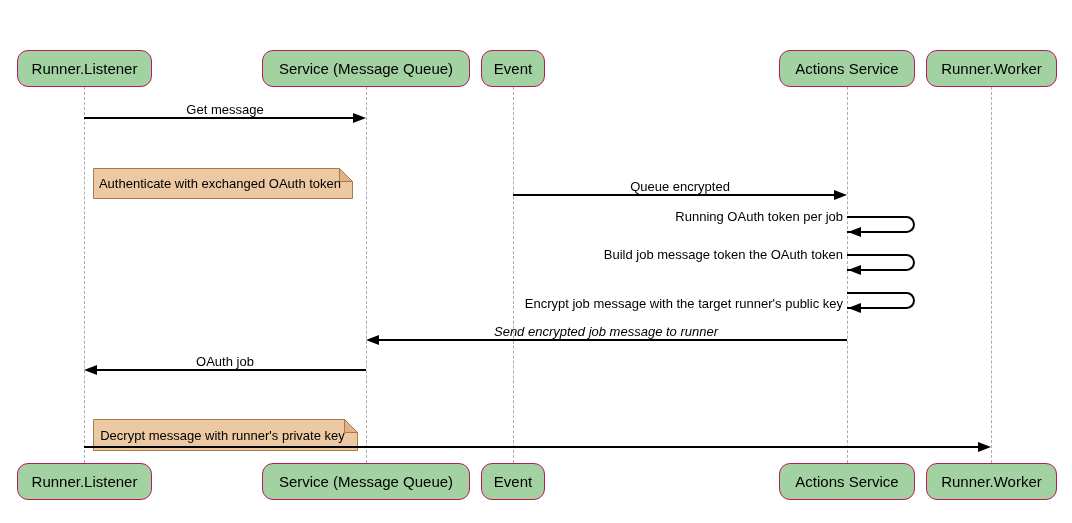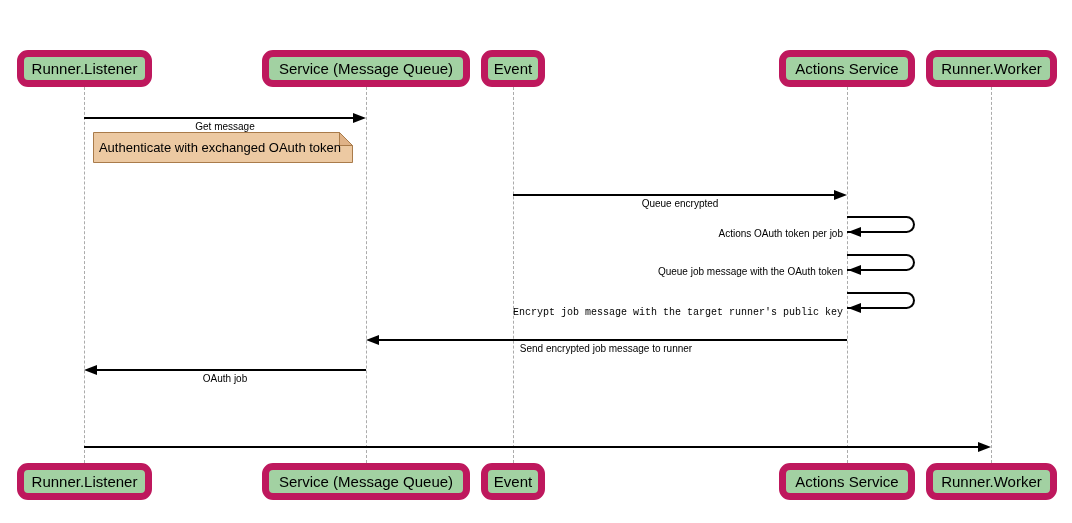--- a/index.html
+++ b/index.html
@@ -3,41 +3,41 @@
 <meta charset="utf-8">
 <style>
   * { margin:0; padding:0; box-sizing:border-box; }
   html,body { background:#fff; }
   body { font-family:"Liberation Sans","DejaVu Sans",sans-serif; color:#000; }
   .canvas { position:relative; width:1072px; height:523px; background:#fff; overflow:hidden; }
 
   .title { position:absolute; top:11px; left:0; width:1072px; text-align:center;
            font-size:16px; font-weight:bold; }
 
-  .box { position:absolute; height:37px; background:#A2D1A2; border:7px solid #be185d;
+  .box { position:absolute; height:37px; background:#A2D1A2; border:1px solid #be185d;
          border-radius:11px; display:flex; align-items:center; justify-content:center;
          font-size:15px; white-space:nowrap; }
 
   .lifeline { position:absolute; top:87px; height:376px; width:0;
               border-left:1px dashed #ABABAB; }
 
   .mline { position:absolute; height:0; border-top:2px solid #000; }
   .head-r { position:absolute; width:0; height:0;
             border-left:13px solid #000; border-top:5px solid transparent; border-bottom:5px solid transparent; }
   .head-l { position:absolute; width:0; height:0;
             border-right:13px solid #000; border-top:5px solid transparent; border-bottom:5px solid transparent; }
 
-  .mlabel { position:absolute; font-size:10px; white-space:nowrap; height:15px; line-height:15px;margin-top:17px; }
+  .mlabel { position:absolute; font-size:13px; white-space:nowrap; height:15px; line-height:15px; }
   .mlabel.centered { transform:translateX(-50%); text-align:center; }
   .mlabel.right { text-align:right; }
 
   .selfloop { position:absolute; left:847px; width:68px; height:17px;
               border:2px solid #000; border-left:0; border-radius:0 9px 9px 0; }
 
-  .note { position:absolute; }
+  .note { position:absolute;margin-top:36px; }
   .note svg { position:absolute; top:0; left:0; display:block; }
   .note .note-text { position:absolute; top:0; left:0; width:100%; height:100%;
                      display:flex; align-items:center; justify-content:center;
                      font-size:13px; white-space:nowrap; padding-right:6px; }
 </style>
 </head>
 <body>
 
 <div class="canvas">
 
@@ -63,40 +63,47 @@
       <polygon points="0.5,0.5 246.5,0.5 259.5,13.5 259.5,30.5 0.5,30.5" fill="#ECC9A2" stroke="#A97B4A" stroke-width="1"></polygon>
       <polygon points="246.5,0.5 246.5,13.5 259.5,13.5" fill="#DFB287" stroke="#A97B4A" stroke-width="1"></polygon>
     </svg>
     <span class="note-text">Authenticate with exchanged OAuth token</span>
   </div>
 
   <div class="mlabel centered" style="left:680px; top:179px;">Queue encrypted</div>
   <div class="mline" style="left:513px; top:194px; width:322px;"></div>
   <div class="head-r" style="left:834px; top:190px;"></div>
 
-  <div class="mlabel right" style="right:229px; top:209px;">Actions OAuth token per job</div>
+  <div class="mlabel right" style="right:229px; top:209px;">Running OAuth token per job</div>
   <div class="selfloop" style="top:216px;"></div>
   <div class="head-l" style="left:848px; top:227px;"></div>
 
-  <div class="mlabel right" style="right:229px; top:247px;">Queue job message with the OAuth token</div>
+  <div class="mlabel right" style="right:229px; top:247px;">Build job message token the OAuth token</div>
   <div class="selfloop" style="top:254px;"></div>
   <div class="head-l" style="left:848px; top:265px;"></div>
 
-  <div class="mlabel right" style="right:229px; top:288px;font-family:Liberation Mono, monospace;">Encrypt job message with the target runner's public key</div>
+  <div class="mlabel right" style="right:229px; top:296px;">Encrypt job message with the target runner's public key</div>
   <div class="selfloop" style="top:292px;"></div>
   <div class="head-l" style="left:848px; top:303px;"></div>
 
-  <div class="mlabel centered" style="left:606px; top:324px;">Send encrypted job message to runner</div>
+  <div class="mlabel centered" style="left:606px; top:324px;font-style:italic;">Send encrypted job message to runner</div>
   <div class="head-l" style="left:366px; top:335px;"></div>
   <div class="mline" style="left:378px; top:339px; width:469px;"></div>
 
   <div class="mlabel centered" style="left:225px; top:354px;">OAuth job</div>
   <div class="head-l" style="left:84px; top:365px;"></div>
   <div class="mline" style="left:96px; top:369px; width:270px;"></div>
 
+  <div class="note" style="left:93px; top:383px; width:265px; height:32px;">
+    <svg width="265" height="32">
+      <polygon points="0.5,0.5 251.5,0.5 264.5,13.5 264.5,31.5 0.5,31.5" fill="#ECC9A2" stroke="#A97B4A" stroke-width="1"></polygon>
+      <polygon points="251.5,0.5 251.5,13.5 264.5,13.5" fill="#DFB287" stroke="#A97B4A" stroke-width="1"></polygon>
+    </svg>
+    <span class="note-text">Decrypt message with runner's private key</span>
+  </div>
 
   <div class="mline" style="left:84px; top:446px; width:895px;"></div>
   <div class="head-r" style="left:978px; top:442px;"></div>
 
   <div class="box" style="left:17px;  top:463px; width:135px;">Runner.Listener</div>
   <div class="box" style="left:262px; top:463px; width:208px;">Service (Message Queue)</div>
   <div class="box" style="left:481px; top:463px; width:64px;">Event</div>
   <div class="box" style="left:779px; top:463px; width:136px;">Actions Service</div>
   <div class="box" style="left:926px; top:463px; width:131px;">Runner.Worker</div>
 

